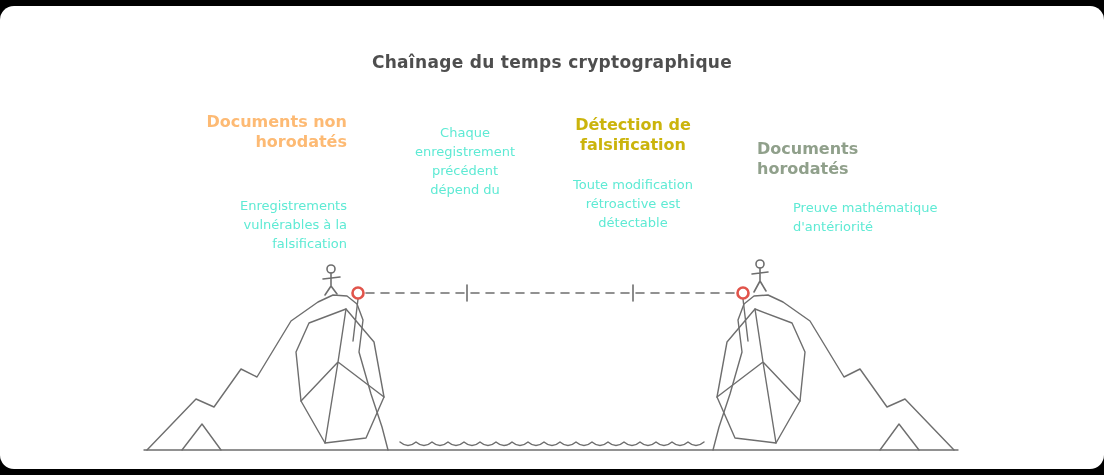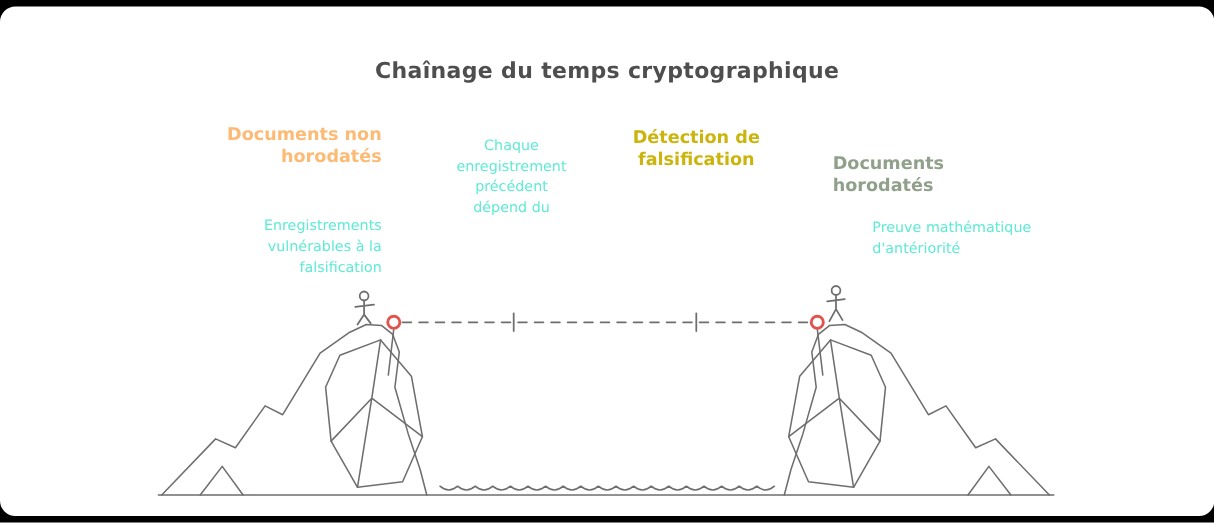--- a/index.html
+++ b/index.html
@@ -15,21 +15,21 @@
     left: 0; top: 6px;
     width: 1104px; height: 463px;
     background: #ffffff;
     border-radius: 14px;
   }
   .title {
     position: absolute;
     top: 52px; left: 0;
     width: 100%;
     text-align: center;
-    font-size: 20px;
+    font-size: 17px;
     font-weight: bold;
     color: #4e4e4e;
     letter-spacing: 0.3px;
   }
   .col { position: absolute; }
   .col .heading { font-size: 16px; font-weight: bold; line-height: 20px; }
   .col .body { font-size: 13px; line-height: 19px; color: #5eead4; }
   .line { display: block; }
 
   #col1 { left: 163px; width: 184px; top: 112px; text-align: right; }
@@ -69,20 +69,25 @@
     <span class="line">précédent</span>
     <span class="line">dépend du</span>
   </p>
 </section>
 
 <section class="col" id="col3">
   <h2 class="heading" style="color: rgb(203, 180, 12);">
     <span class="line">Détection de</span>
     <span class="line">falsification</span>
   </h2>
+  <p class="body">
+    <span class="line">Toute modification</span>
+    <span class="line">rétroactive est</span>
+    <span class="line">détectable</span>
+  </p>
 </section>
 
 <section class="col" id="col4">
   <h2 class="heading" style="color: rgb(144, 160, 139);">
     <span class="line">Documents</span>
     <span class="line">horodatés</span>
   </h2>
   <p class="body">
     <span class="line">Preuve mathématique</span>
     <span class="line">d'antériorité</span>

